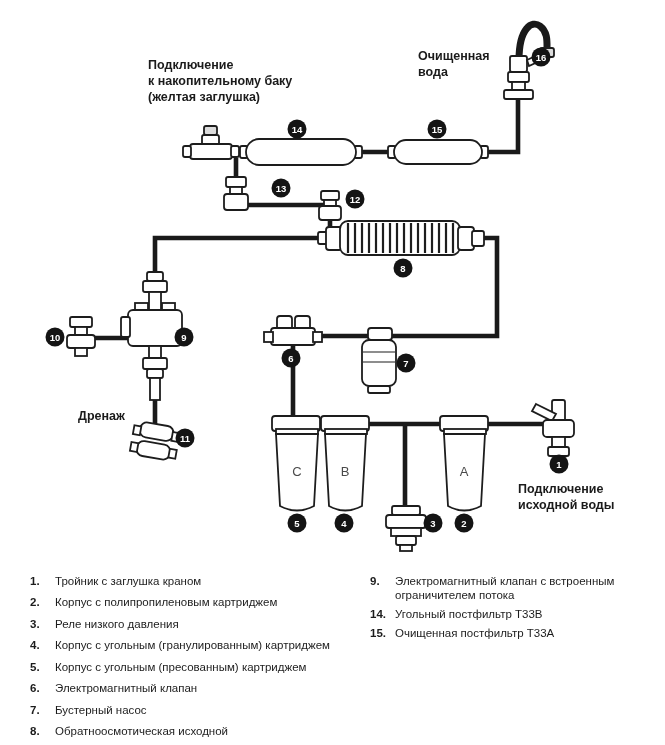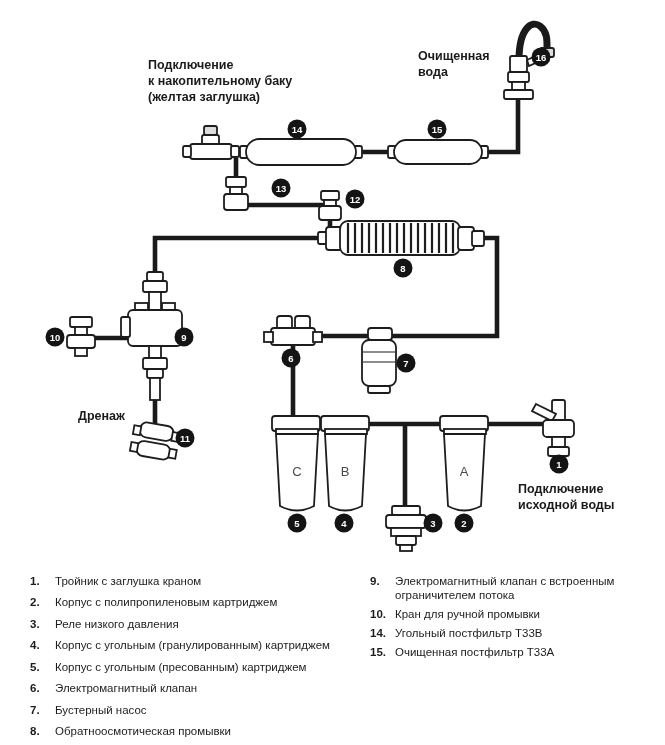--- a/index.html
+++ b/index.html
@@ -278,33 +278,29 @@
       <div class="legend-row">
           <span class="legend-num">6.</span>
           <span class="legend-text">Электромагнитный клапан</span>
         </div>
       <div class="legend-row">
           <span class="legend-num">7.</span>
           <span class="legend-text">Бустерный насос</span>
         </div>
       <div class="legend-row">
           <span class="legend-num">8.</span>
-          <span class="legend-text">Обратноосмотическая промывки</span>
+          <span class="legend-text">Обратноосмотическая исходной</span>
         </div>
     </div>
     <div class="legend-col-right">
       <div class="legend-row">
           <span class="legend-num">9.</span>
           <span class="legend-text">Электромагнитный клапан с встроенным ограничителем потока</span>
         </div>
       <div class="legend-row">
-          <span class="legend-num">10.</span>
-          <span class="legend-text">Кран для ручной промывки</span>
-        </div>
-      <div class="legend-row">
           <span class="legend-num">14.</span>
           <span class="legend-text">Угольный постфильтр Т33В</span>
         </div>
       <div class="legend-row">
           <span class="legend-num">15.</span>
           <span class="legend-text">Очищенная постфильтр Т33А</span>
         </div>
     </div>
   </div>
 

